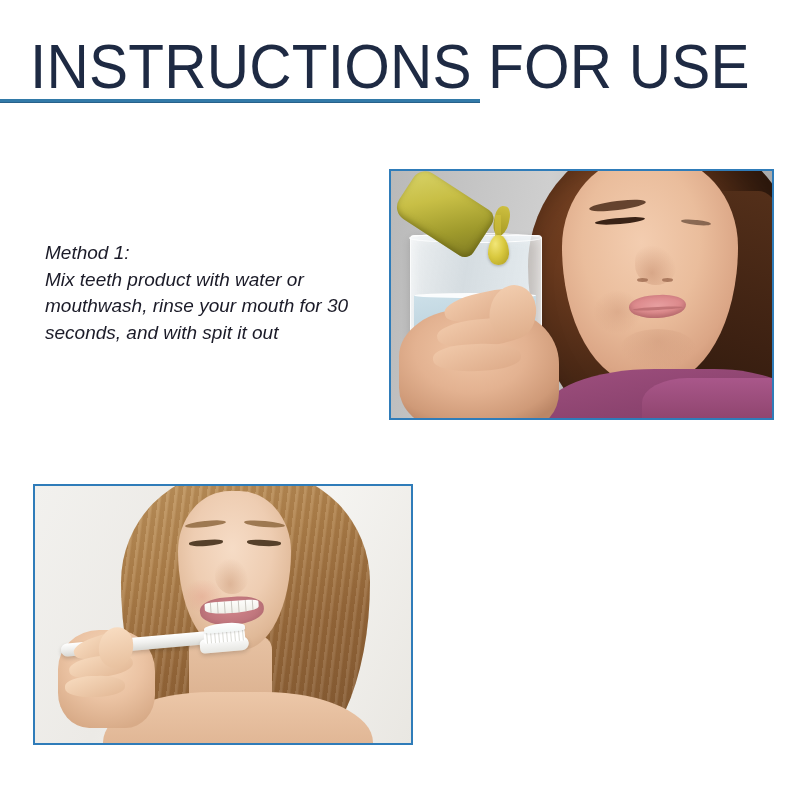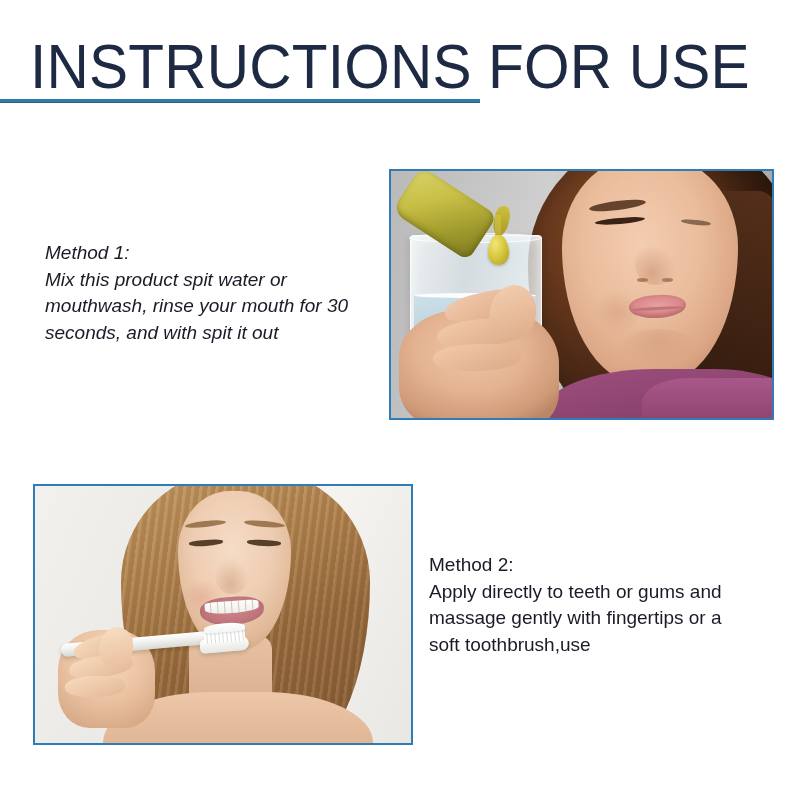--- a/index.html
+++ b/index.html
@@ -569,21 +569,21 @@
 
 <div class="page">
 
   <div class="header">
     <div class="page-title">INSTRUCTIONS FOR USE</div>
     <div class="title-rule"></div>
   </div>
 
   <div class="method-text" id="method1-text">
     <div class="line">Method 1:</div>
-    <div class="line">Mix this product spit water or</div>
+    <div class="line">Mix teeth product with water or</div>
     <div class="line">mouthwash, rinse your mouth for 30</div>
     <div class="line">seconds, and with spit it out</div>
   </div>
 
   <div class="photo" id="photo-rinse">
     <div class="photo-inner">
       <div class="p1-bg"></div>
       <div class="p1-hair"></div>
       <div class="p1-hair2"></div>
       <div class="p1-face"></div>
@@ -638,20 +638,14 @@
       <div class="p2-fing a"></div>
       <div class="p2-fing b"></div>
       <div class="p2-fing c"></div>
       <div class="p2-thumb2"></div>
       <div class="p2-brush-head"></div>
       <div class="p2-bristles"></div>
       <div class="p2-paste"></div>
     </div>
   </div>
 
-  <div class="method-text" id="method2-text">
-    <div class="line">Method 2:</div>
-    <div class="line">Apply directly to teeth or gums and</div>
-    <div class="line">massage gently with fingertips or a</div>
-    <div class="line">soft toothbrush,use</div>
-  </div>
 
 </div>
 
 </body></html>

